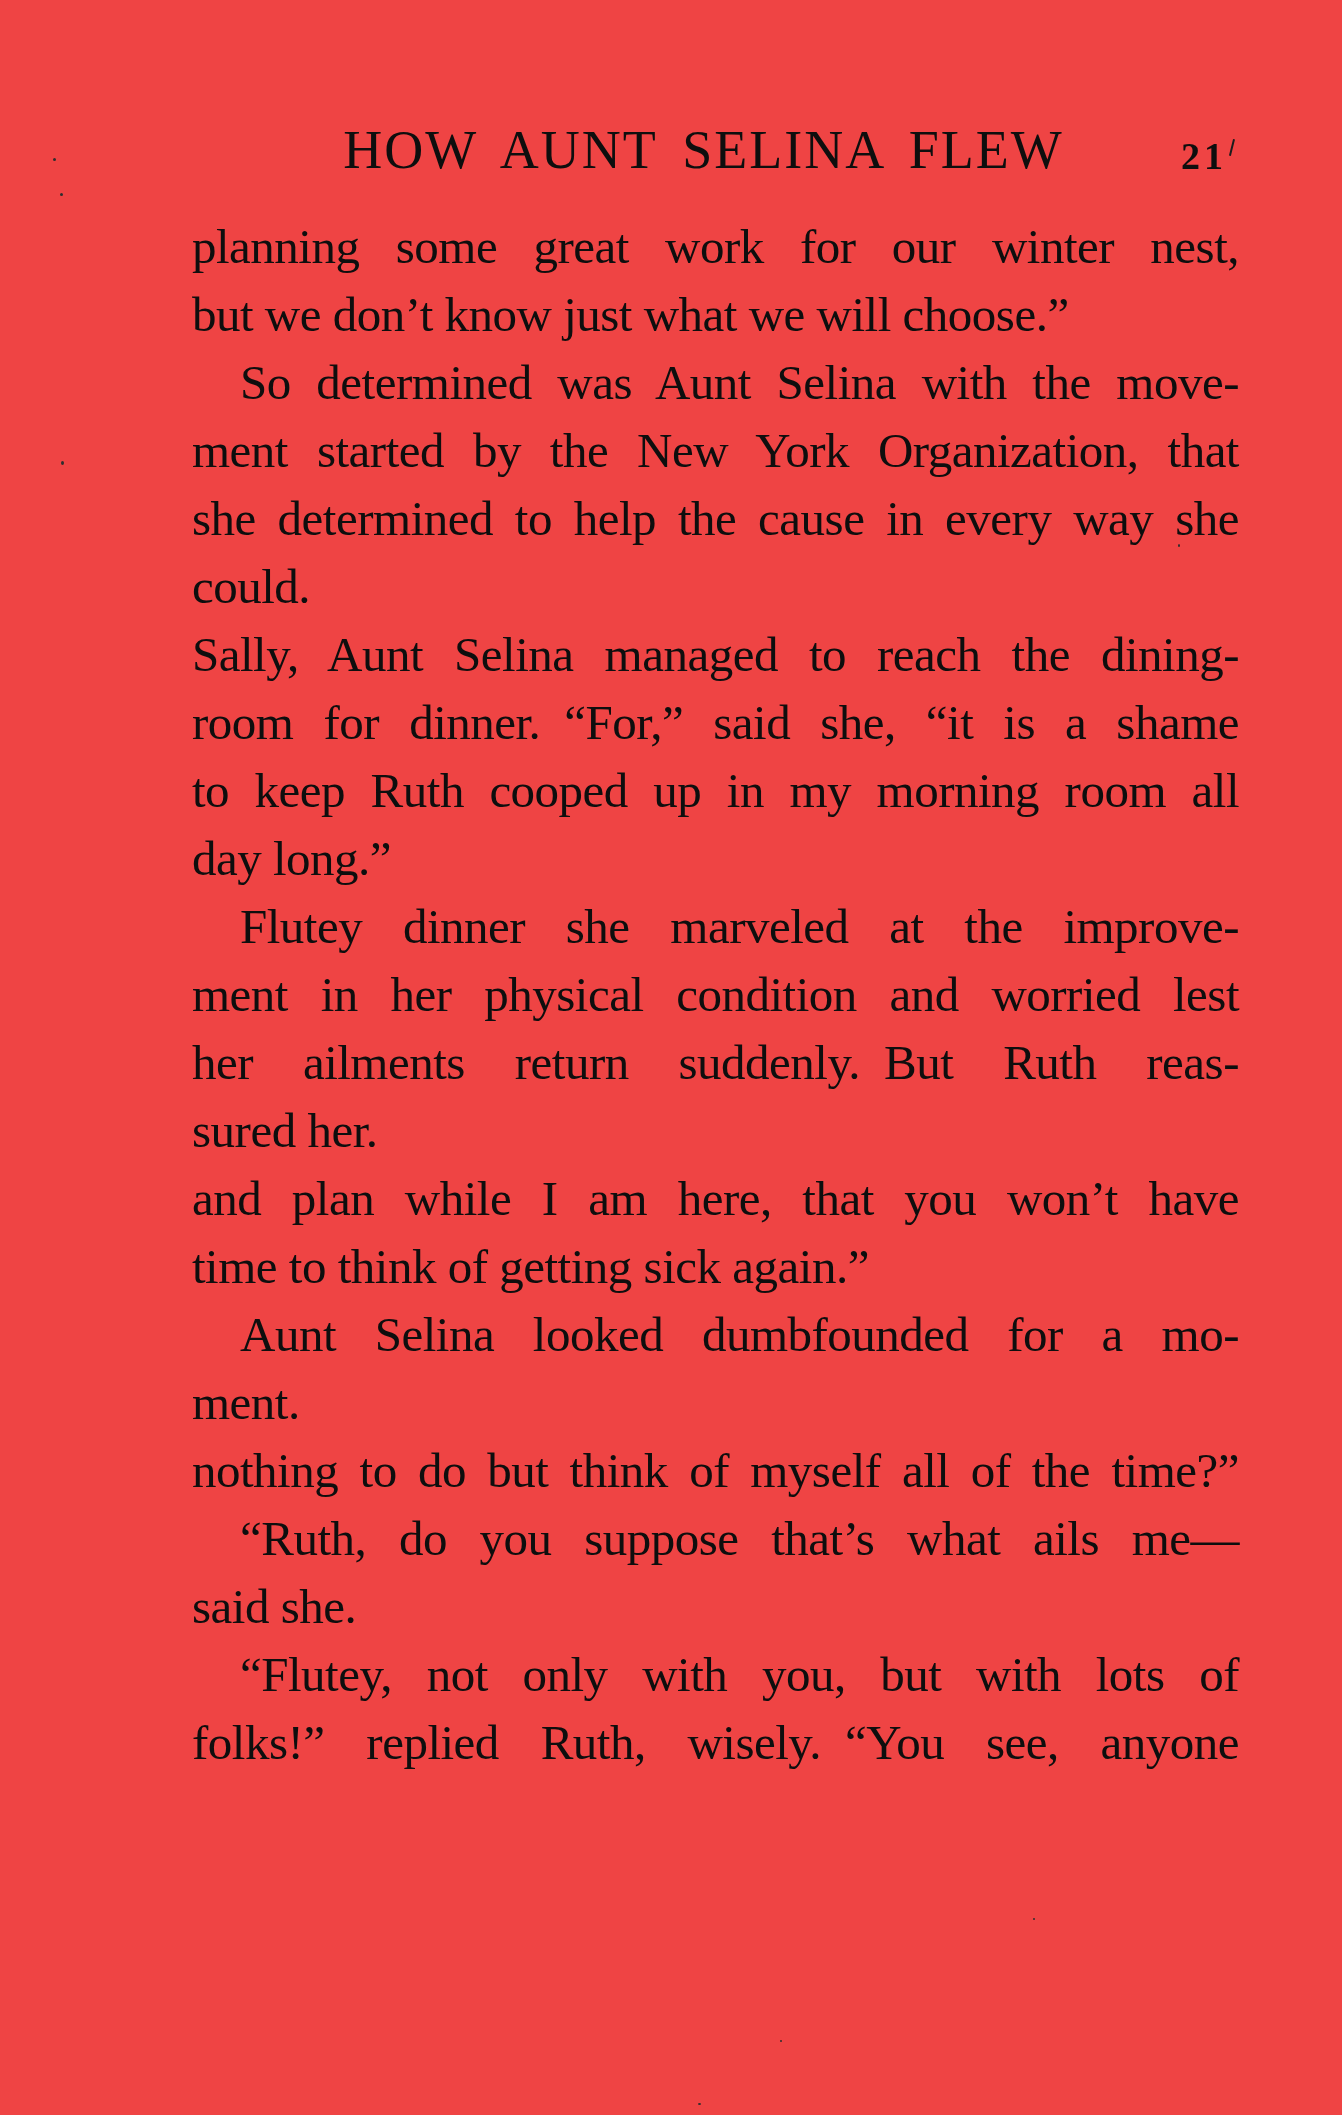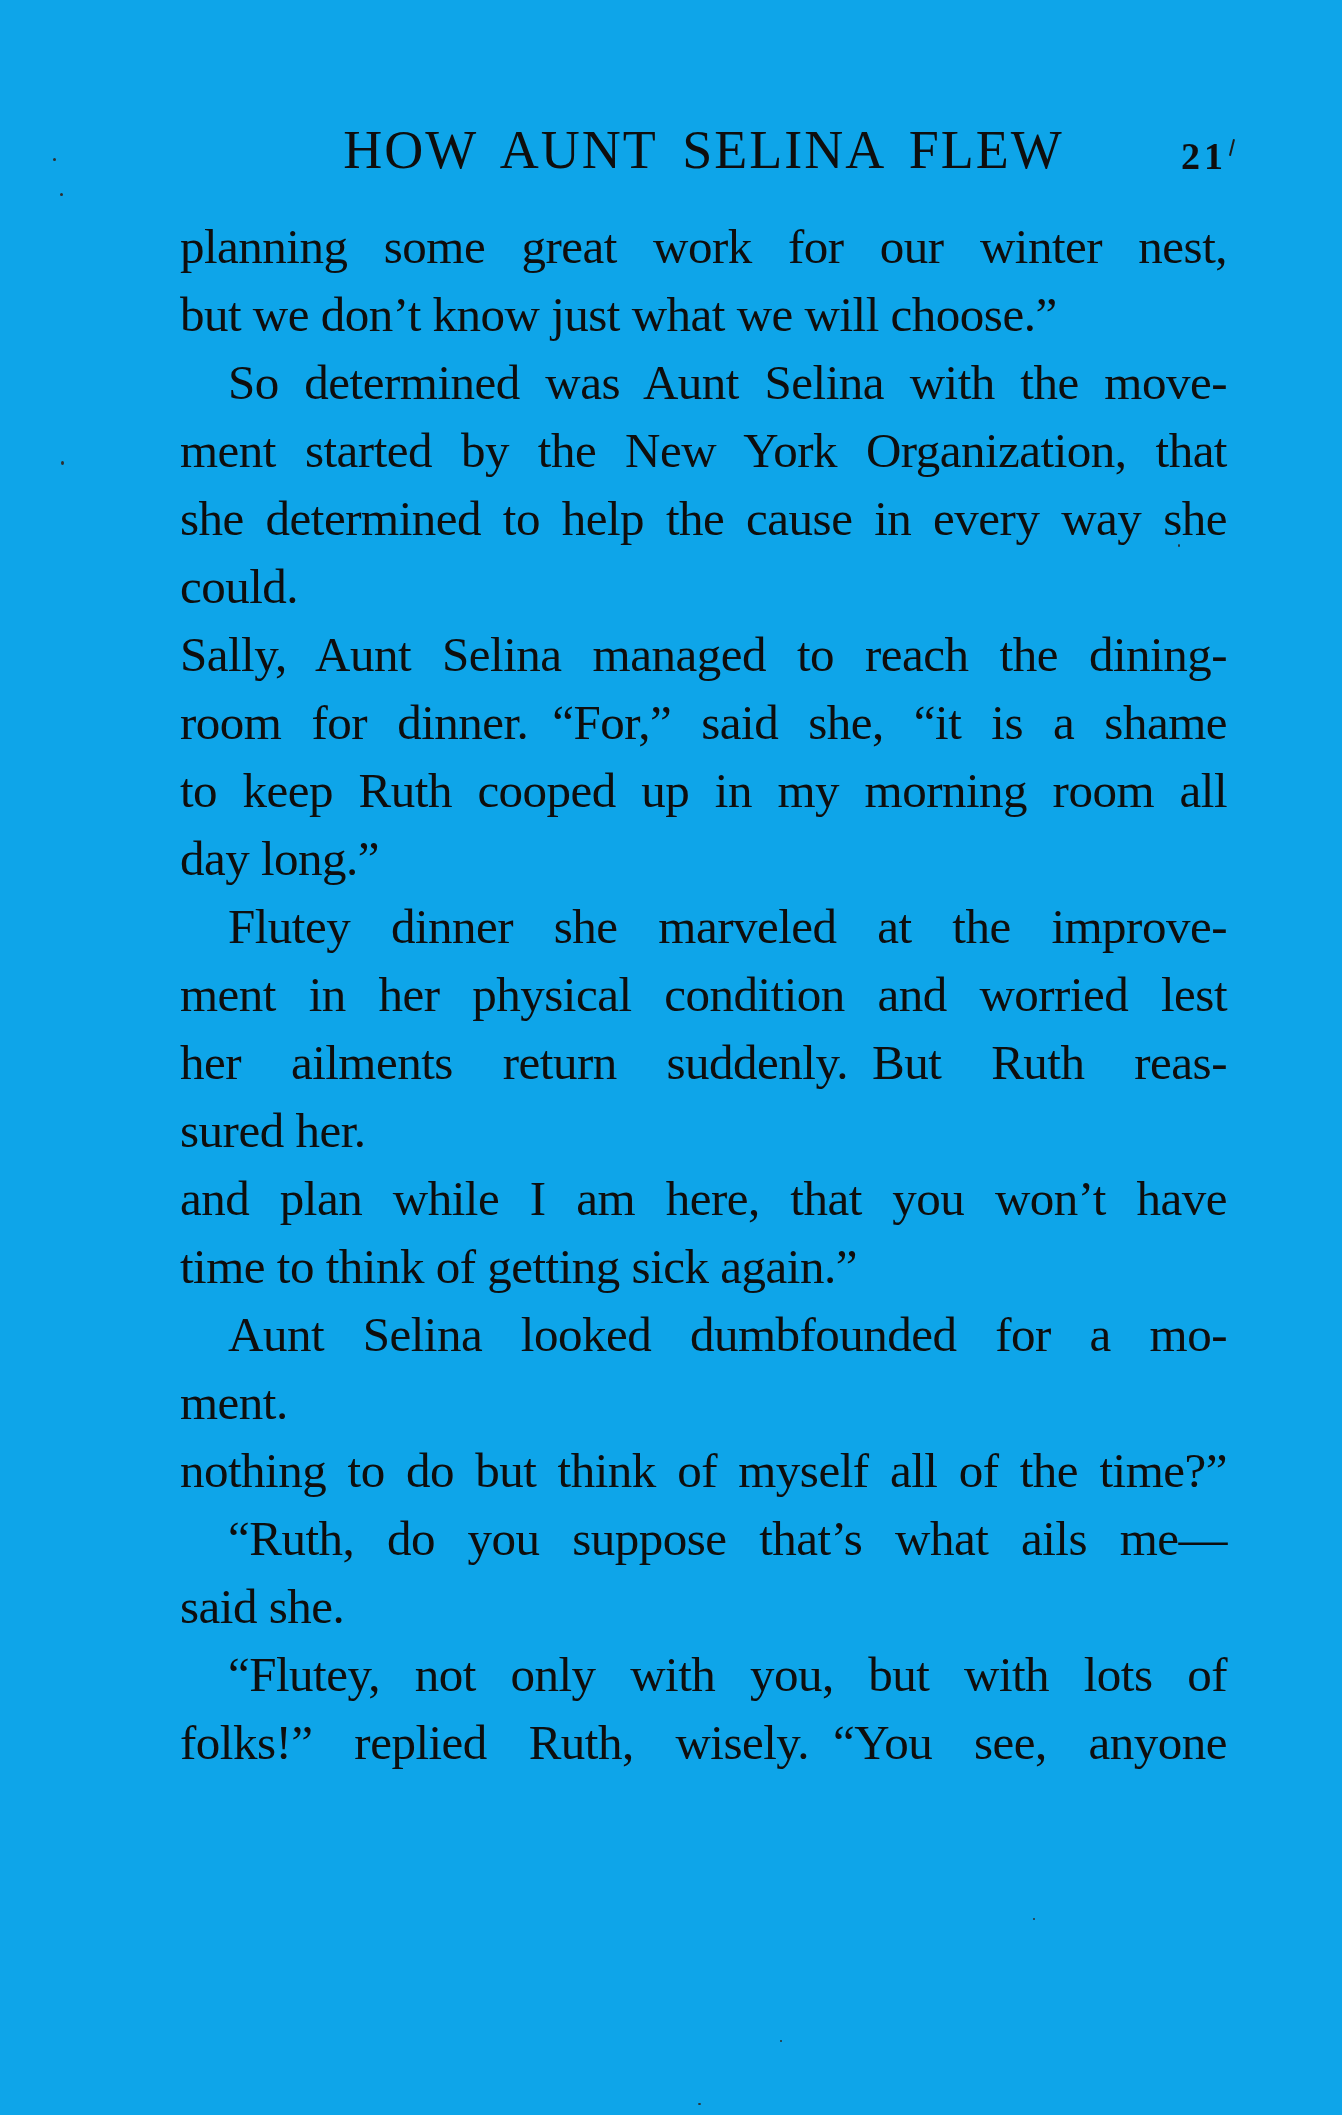--- a/index.html
+++ b/index.html
@@ -4,21 +4,21 @@
 <style>
   html, body {
     margin: 0;
     padding: 0;
     background: #ffffff;
   }
   .page {
     position: relative;
     width: 1342px;
     height: 2115px;
-    background: #0ea5e9;
+    background: #ef4444;
     font-family: "Liberation Serif", serif;
     color: #0e0e0e;
     overflow: hidden;
   }
   .running-head {
     position: absolute;
     left: 180px;
     top: 122px;
     width: 1047px;
     height: 56px;
@@ -36,21 +36,21 @@
     position: absolute;
     right: 0;
     top: 6px;
     font-size: 38px;
     font-weight: 700;
     line-height: 56px;
     letter-spacing: 4px;
   }
   .body-text {
     position: absolute;
-    left: 180px;
+    left: 192px;
     top: 213px;
     width: 1047px;
   }
   .line {
     font-size: 49px;
     line-height: 68px;
     height: 68px;
     letter-spacing: -0.5px;
     text-align: left;
   }

